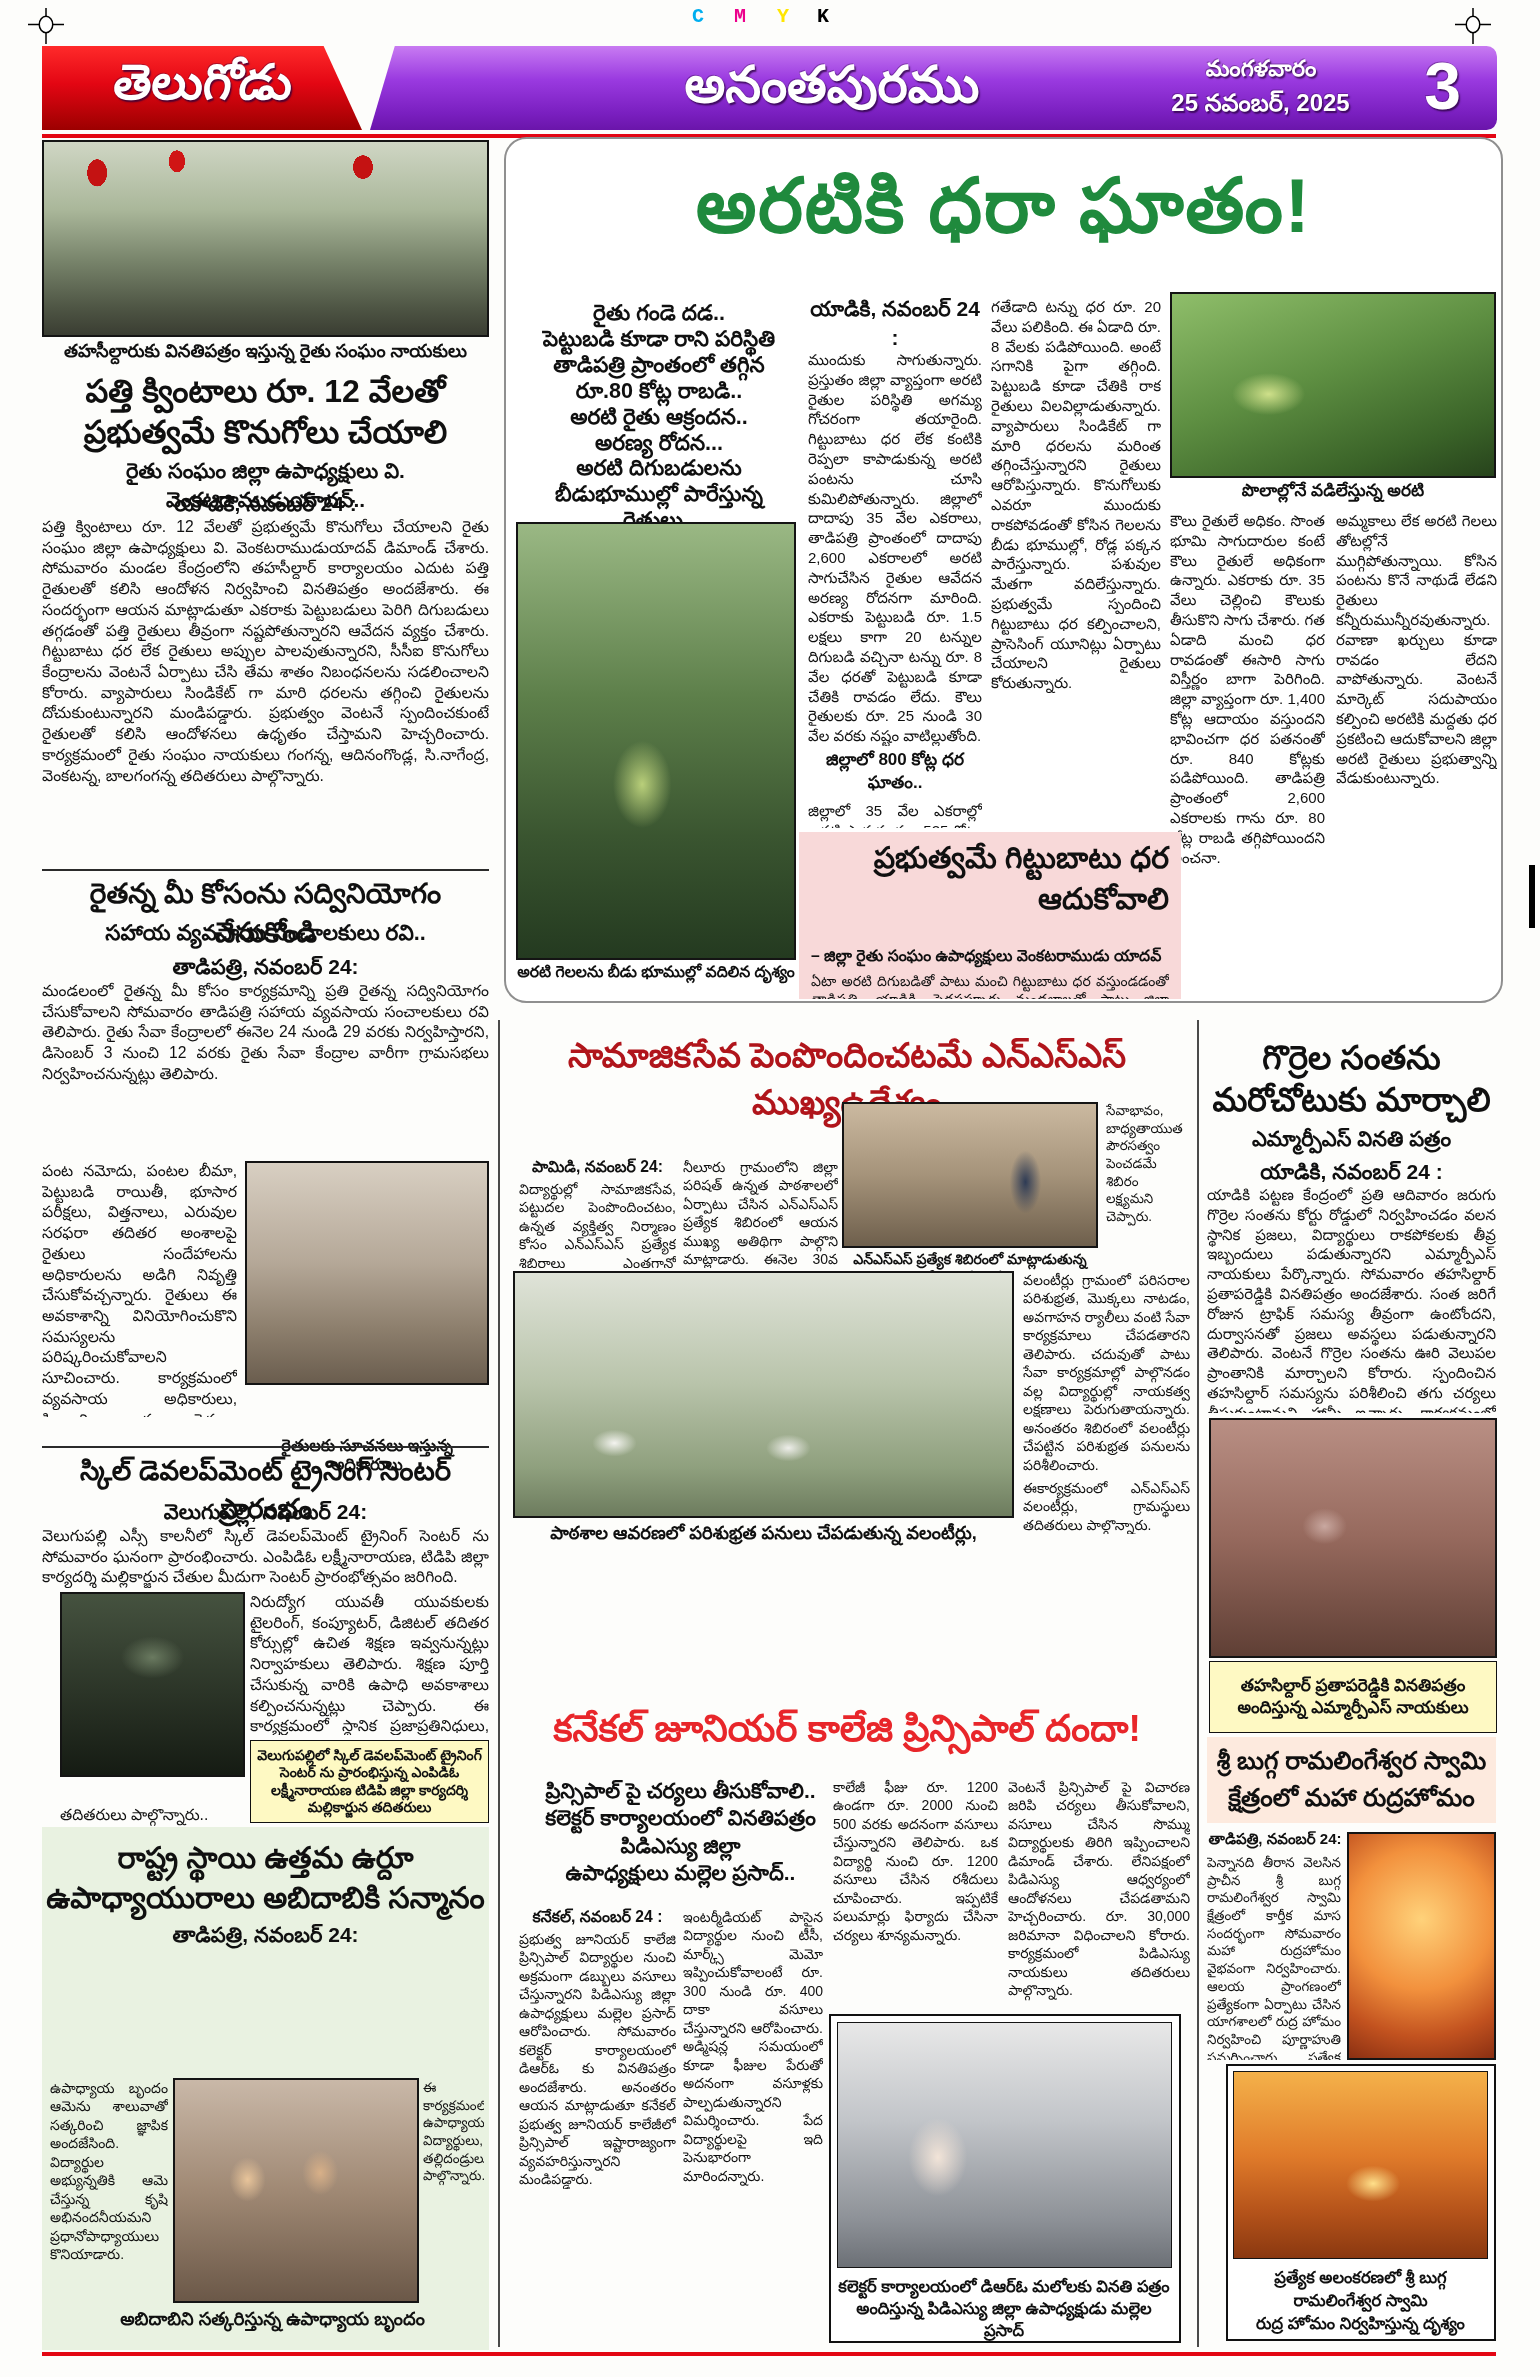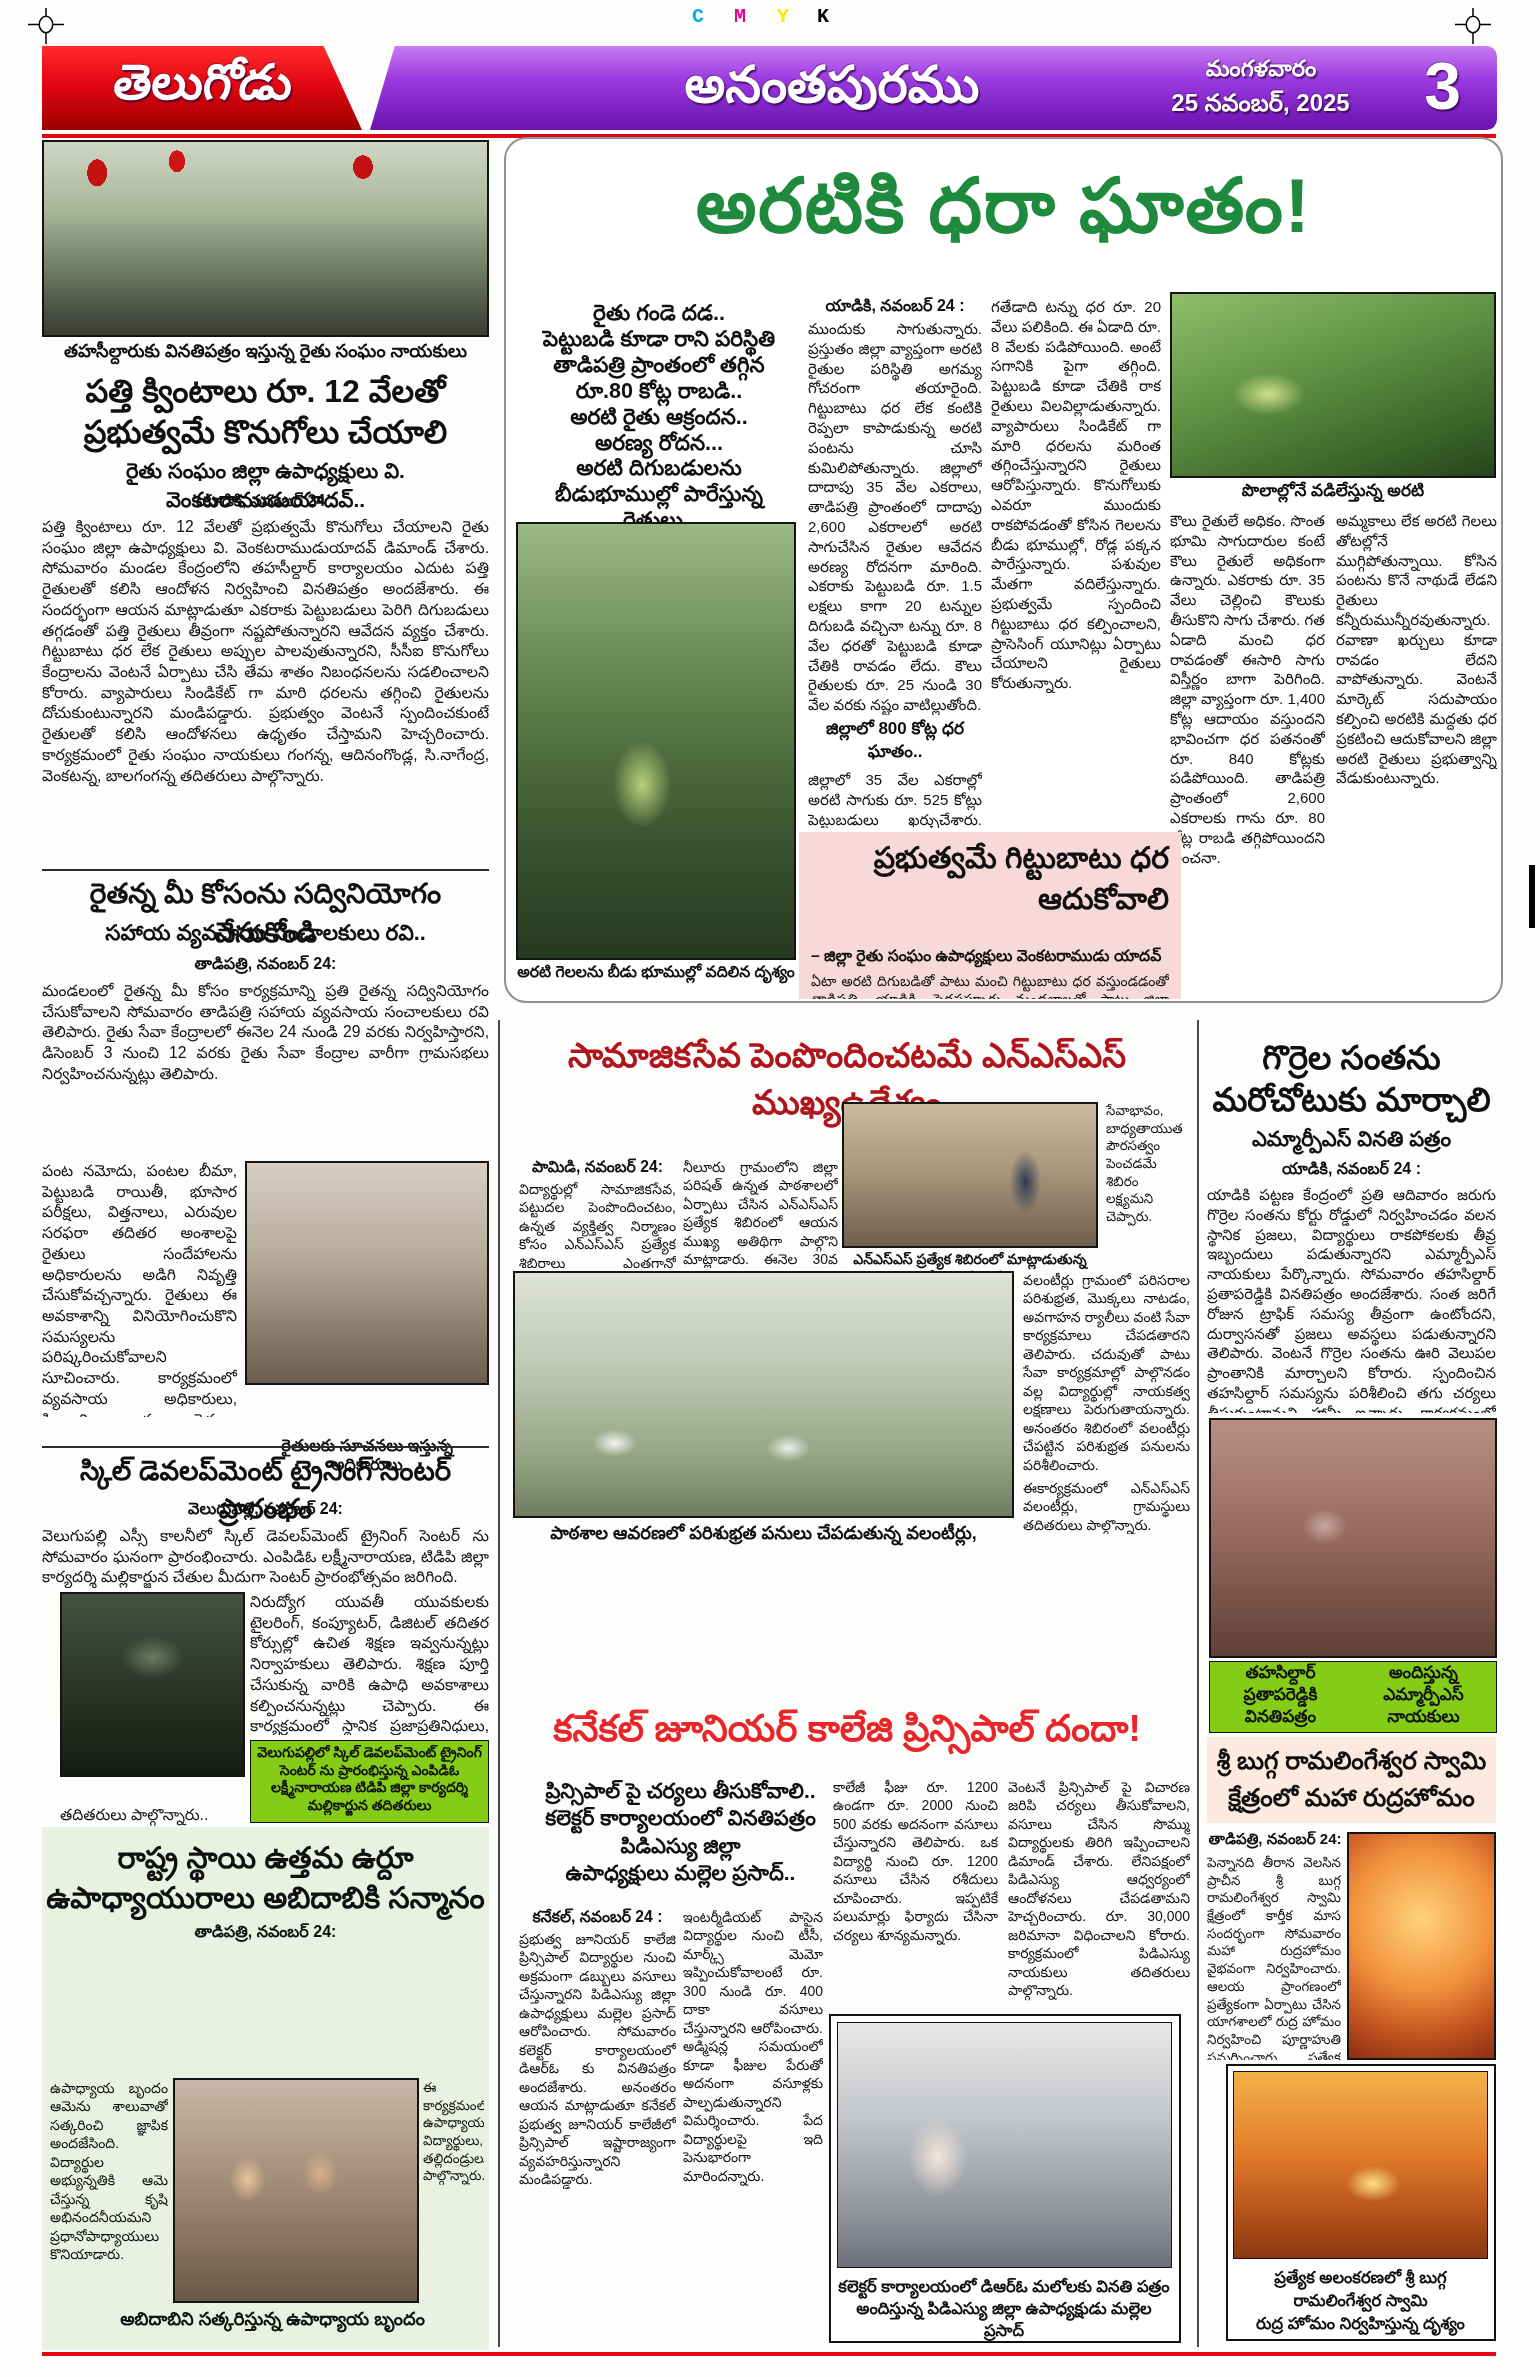--- a/index.html
+++ b/index.html
@@ -2,23 +2,23 @@
 <html style="font-size:12px"><head>
 <meta charset="utf-8">
 <style>
   html,body{margin:0;padding:0;background:#e8e8e8;}
   .page{position:relative;width:1541px;height:2377px;background:#fdfdfb;overflow:hidden;
         font-family:"Liberation Sans","DejaVu Sans",sans-serif;color:#101010;}
   .abs{position:absolute;}
   .photo{position:absolute;border:2.2px solid #141414;box-sizing:border-box;}
   .cap{position:absolute;font-weight:bold;text-align:center;line-height:1.18;}
   .bodytxt{font-size:15.7px;line-height:1.32;text-align:justify;overflow:hidden;}
-  .dl{font-weight:bold;text-align:center;font-size:16px;}
-  .capbox{position:absolute;border:1.5px solid #111;background:#84cc16;box-sizing:border-box;
-          font-weight:bold;text-align:center;display:flex;flex-direction:row;justify-content:center;}
+  .dl{font-weight:bold;text-align:center;font-size:21px;}
+  .capbox{position:absolute;border:1.5px solid #111;background:#fef9c3;box-sizing:border-box;
+          font-weight:bold;text-align:center;display:flex;flex-direction:column;justify-content:center;}
   .hline{font-weight:bold;text-align:center;}
   .rule-h{position:absolute;background:#2b2b2b;height:1.5px;}
   .rule-v{position:absolute;background:#4a4a4a;width:1.5px;}
   .redrule{position:absolute;background:#e30613;height:3.7px;}
   .cmyk-letter{position:absolute;top:4.5px;font-size:20px;font-weight:bold;font-family:"Liberation Mono","DejaVu Sans Mono",monospace;}
   .deckline{font-size:21.6px;font-weight:bold;text-align:center;line-height:1.2;}
   .masthead-red{position:absolute;left:42px;top:46px;width:320px;height:84px;
       background:linear-gradient(180deg,#ff2a2a 0%,#e30613 45%,#9c0000 100%);
       clip-path:polygon(0 0,88% 0,100% 100%,0 100%);
       display:flex;align-items:center;justify-content:center;}

